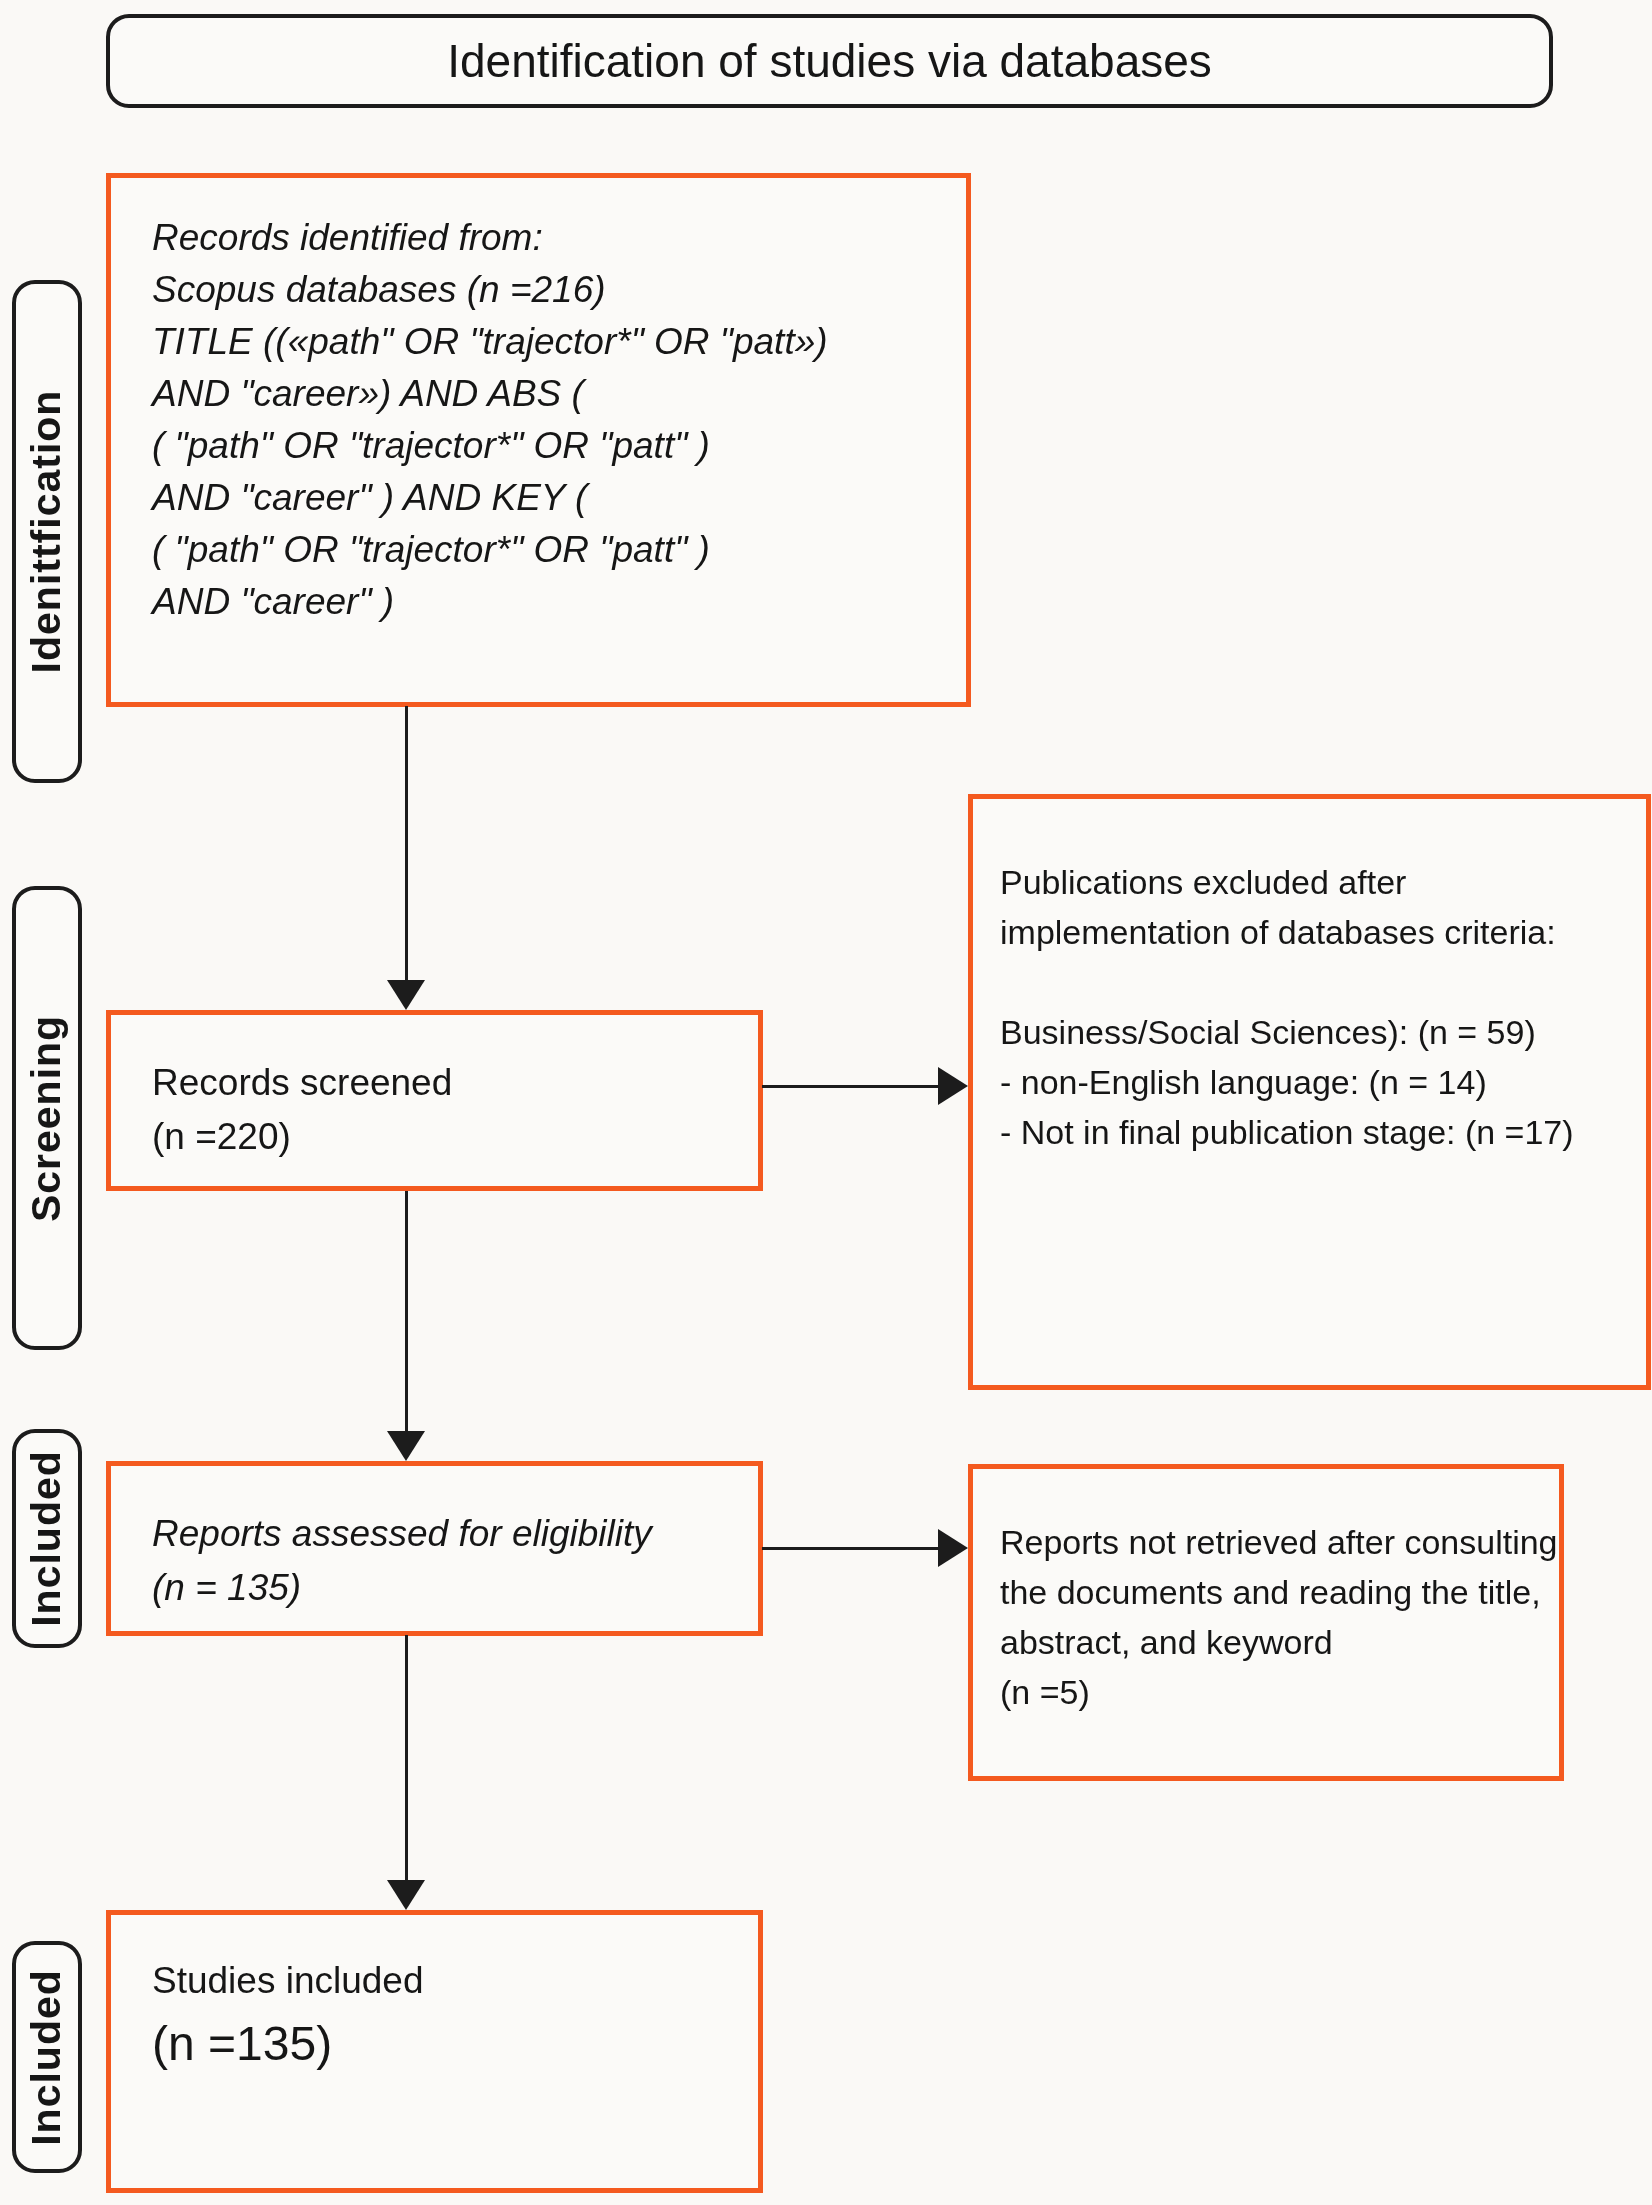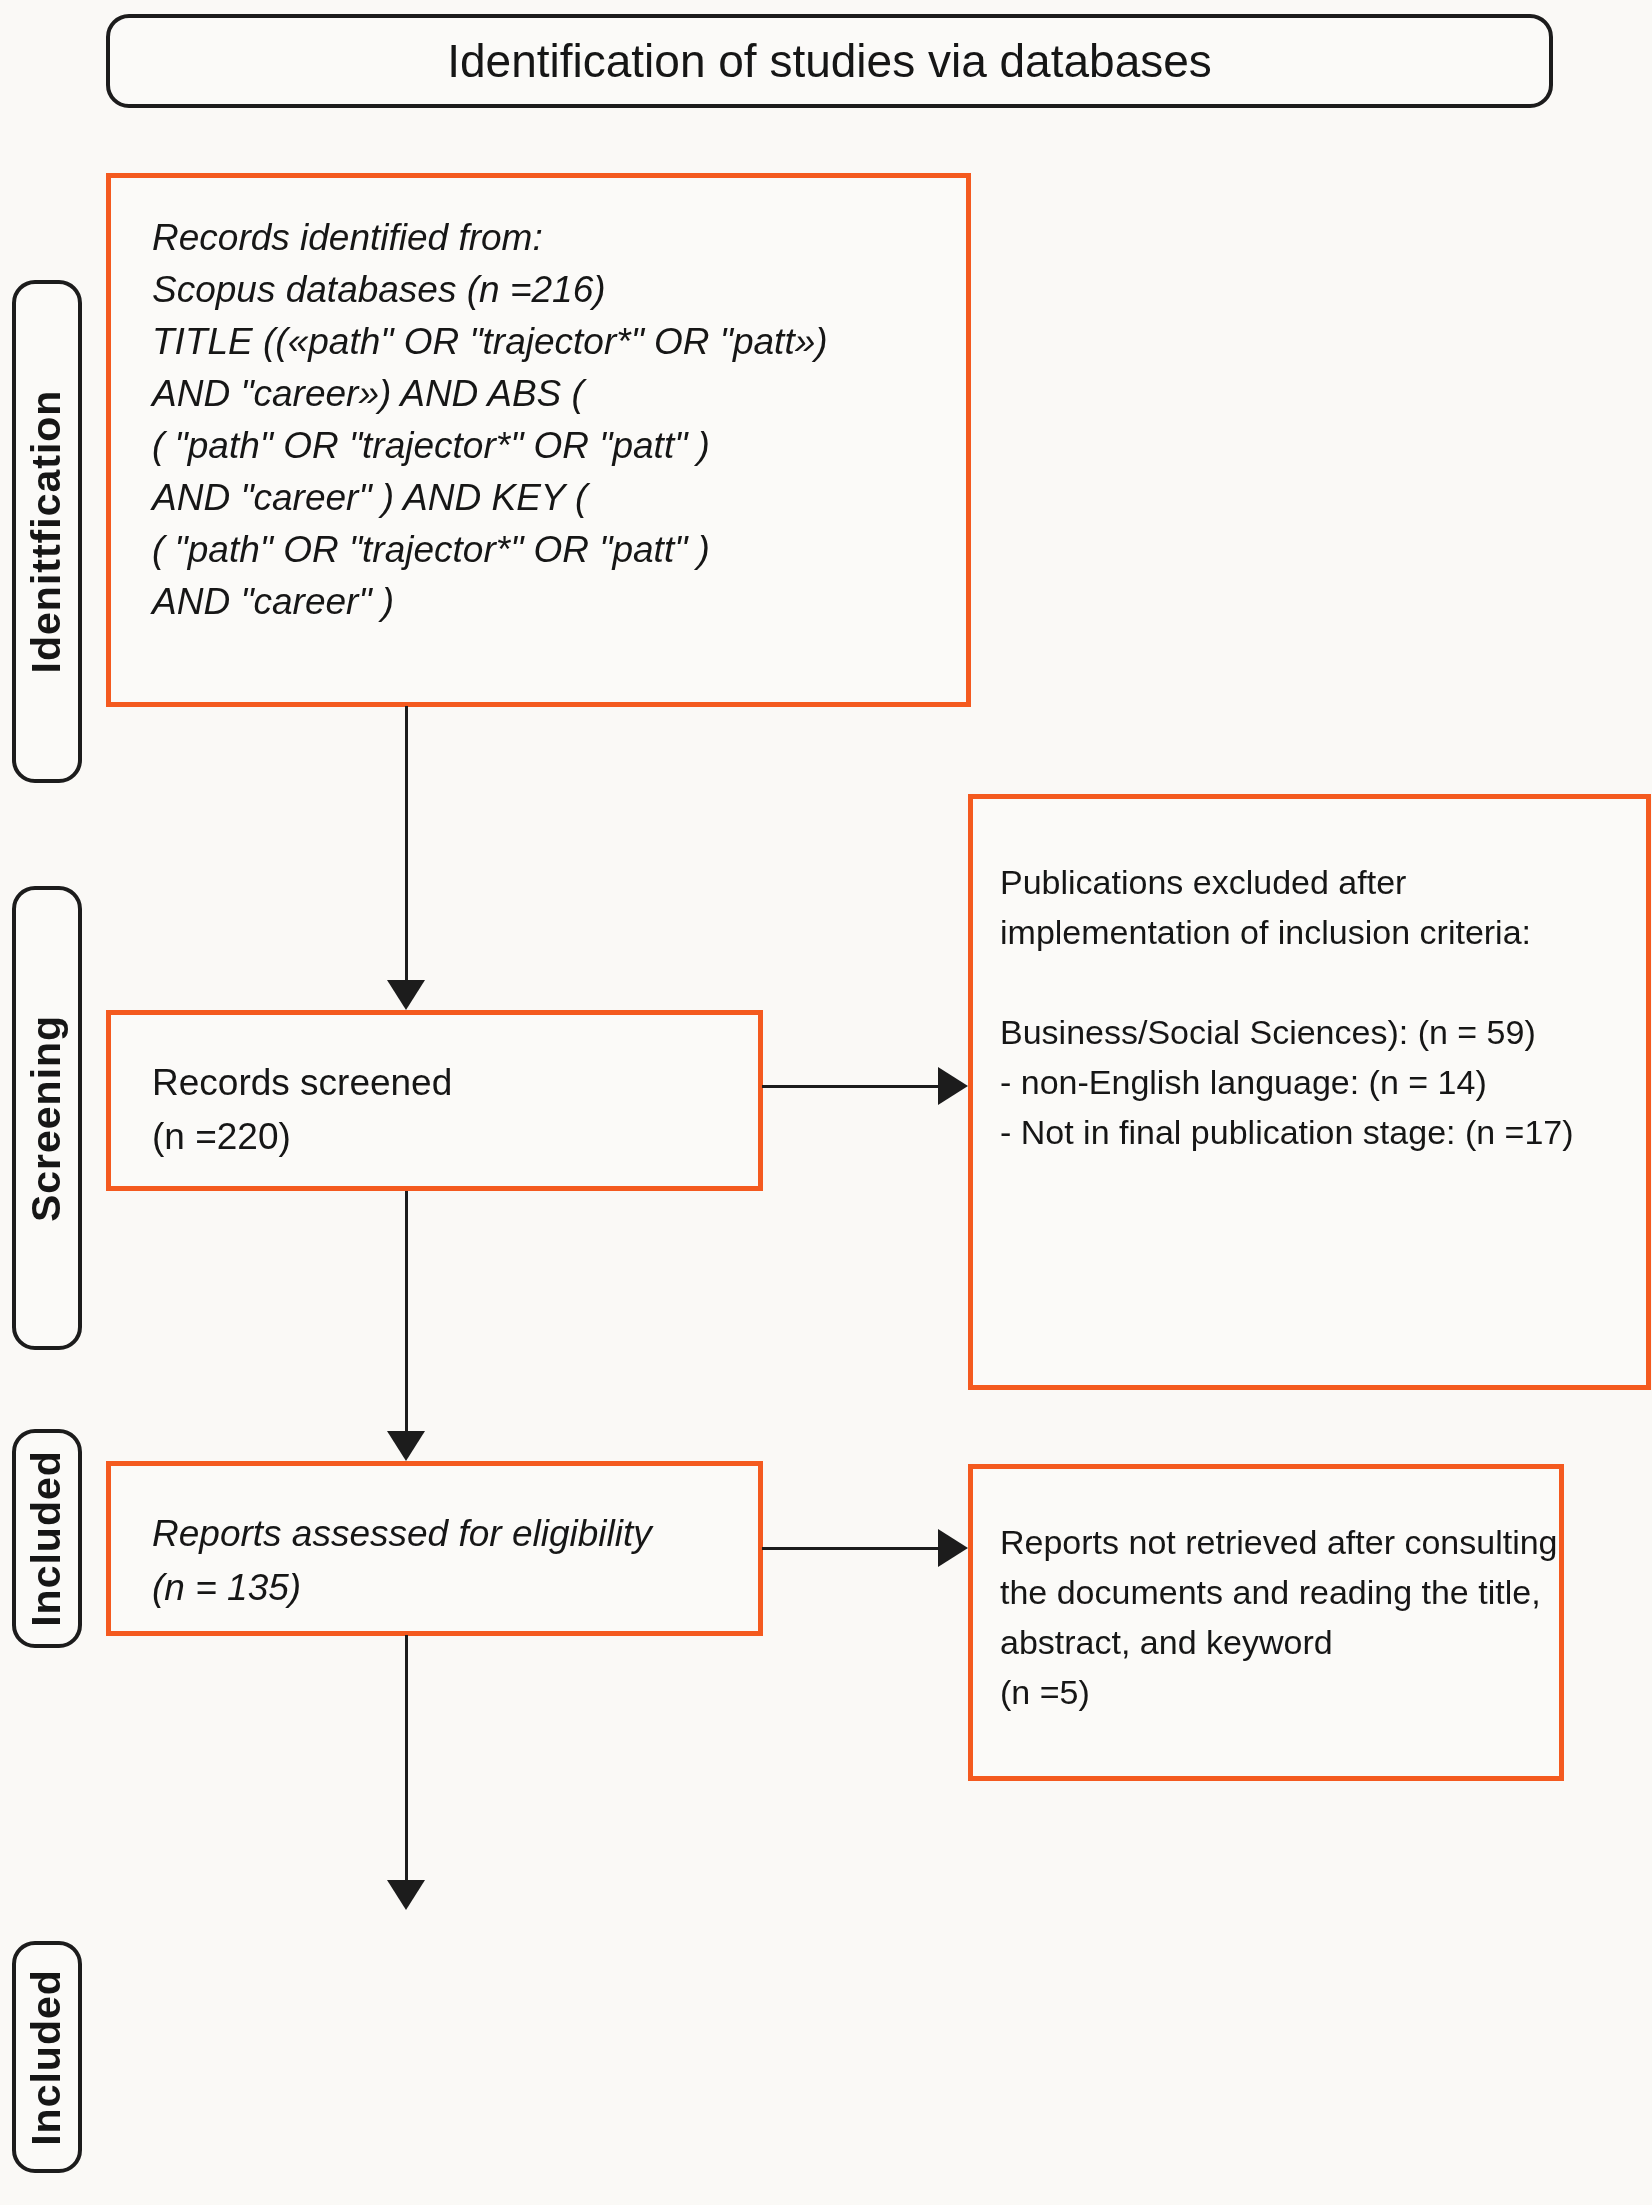--- a/index.html
+++ b/index.html
@@ -98,21 +98,21 @@
   <div class="flow-box left-box" style="left:106px;top:1010px;width:657px;height:181px;">
     <div class="box-text" style="padding:41px 19.3px 0 41px;">
       <div class="bline">Records screened</div>
       <div class="bline">(n =220)</div>
     </div>
   </div>
 
   <div class="flow-box right-box" style="left:968px;top:794px;width:683px;height:596px;">
     <div class="box-text" style="padding:58px 14.5px 0 27px;">
       <div class="bline">Publications excluded after</div>
-      <div class="bline">implementation of inclusion criteria:</div>
+      <div class="bline">implementation of databases criteria:</div>
       <div class="bline"></div>
       <div class="bline">Business/Social Sciences): (n = 59)</div>
       <div class="bline">- non-English language: (n = 14)</div>
       <div class="bline">- Not in final publication stage: (n =17)</div>
     </div>
   </div>
 
   <div class="flow-box left-box" style="left:106px;top:1461px;width:657px;height:175px;font-style:italic;">
     <div class="box-text" style="padding:41px 19.3px 0 41px;">
       <div class="bline">Reports assessed for eligibility</div>
@@ -122,20 +122,26 @@
 
   <div class="flow-box right-box" style="left:968px;top:1464px;width:596px;height:317px;">
     <div class="box-text" style="padding:48px 14.5px 0 27px;">
       <div class="bline">Reports not retrieved after consulting</div>
       <div class="bline">the documents and reading the title,</div>
       <div class="bline">abstract, and keyword</div>
       <div class="bline">(n =5)</div>
     </div>
   </div>
 
+  <div class="flow-box left-box" style="left:106px;top:1910px;width:657px;height:283px;">
+    <div class="box-text" style="padding:39px 19.3px 0 41px;">
+      <div class="bline">Studies included</div>
+      <div class="bline big-n" style="height:72px;">(n =135)</div>
+    </div>
+  </div>
 
   <div>
     <div class="vline" style="left:405px;top:706px;height:279px;"></div>
     <div class="ah-down" style="left:387px;top:980px;"></div>
   </div>
 
   <div>
     <div class="hline" style="left:762px;top:1085px;width:178px;"></div>
     <div class="ah-right" style="left:938px;top:1067px;"></div>
   </div>

